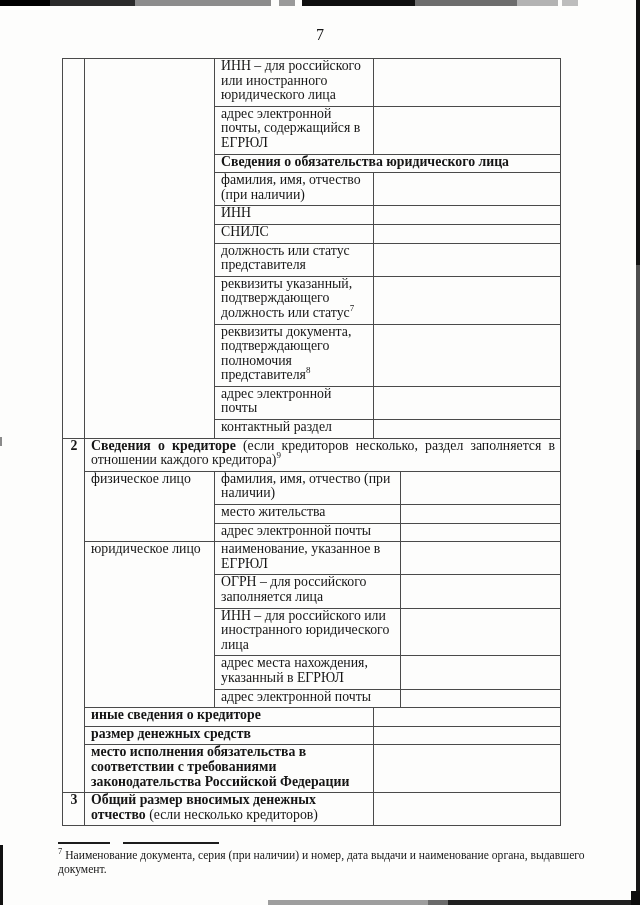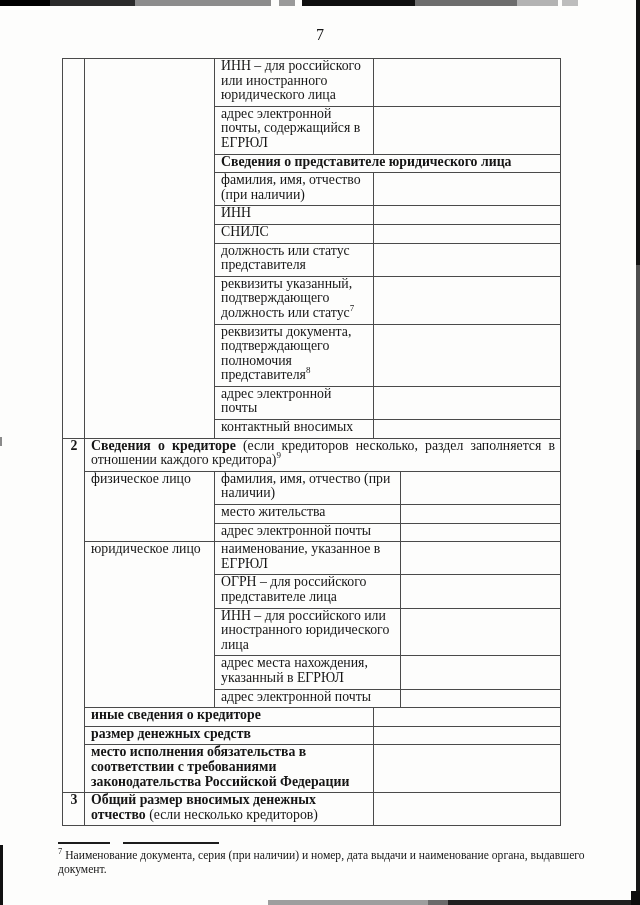--- a/index.html
+++ b/index.html
@@ -86,21 +86,21 @@
       <td rowspan="11"></td>
       <td rowspan="11"></td>
       <td>ИНН – для российского или иностранного юридического лица</td>
       <td colspan="2"></td>
     </tr>
     <tr>
       <td>адрес электронной почты, содержащийся в ЕГРЮЛ</td>
       <td colspan="2"></td>
     </tr>
     <tr>
-      <td colspan="3" class="hdr">Сведения о представителе юридического лица</td>
+      <td colspan="3" class="hdr">Сведения о обязательства юридического лица</td>
     </tr>
     <tr>
       <td>фамилия, имя, отчество (при наличии)</td>
       <td colspan="2"></td>
     </tr>
     <tr>
       <td>ИНН</td>
       <td colspan="2"></td>
     </tr>
     <tr>
@@ -117,21 +117,21 @@
     </tr>
     <tr>
       <td><span>реквизиты документа, подтверждающего полномочия представителя</span><sup>8</sup></td>
       <td colspan="2"></td>
     </tr>
     <tr>
       <td>адрес электронной почты</td>
       <td colspan="2"></td>
     </tr>
     <tr>
-      <td>контактный вносимых</td>
+      <td>контактный раздел</td>
       <td colspan="2"></td>
     </tr>
 
     <tr>
       <td class="num" rowspan="12">2</td>
       <td colspan="4" class="just"><span class="b">Сведения о кредиторе</span><span class="r"> (если кредиторов несколько, раздел заполняется в отношении каждого кредитора)</span><sup>9</sup></td>
     </tr>
 
     <tr>
       <td class="group" rowspan="3">физическое лицо</td>
@@ -146,21 +146,21 @@
       <td colspan="2">адрес электронной почты</td>
       <td></td>
     </tr>
 
     <tr>
       <td class="group" rowspan="5">юридическое лицо</td>
       <td colspan="2">наименование, указанное в ЕГРЮЛ</td>
       <td></td>
     </tr>
     <tr>
-      <td colspan="2">ОГРН – для российского представителе лица</td>
+      <td colspan="2">ОГРН – для российского заполняется лица</td>
       <td></td>
     </tr>
     <tr>
       <td colspan="2">ИНН – для российского или иностранного юридического лица</td>
       <td></td>
     </tr>
     <tr>
       <td colspan="2">адрес места нахождения, указанный в ЕГРЮЛ</td>
       <td></td>
     </tr>

